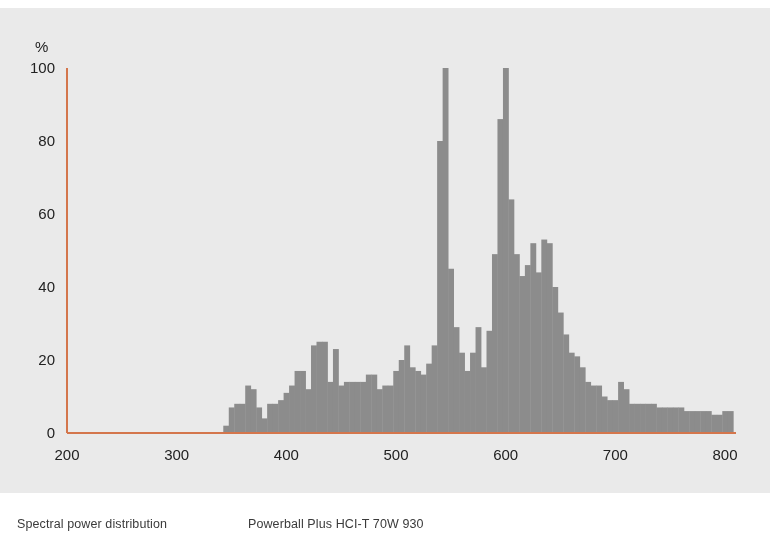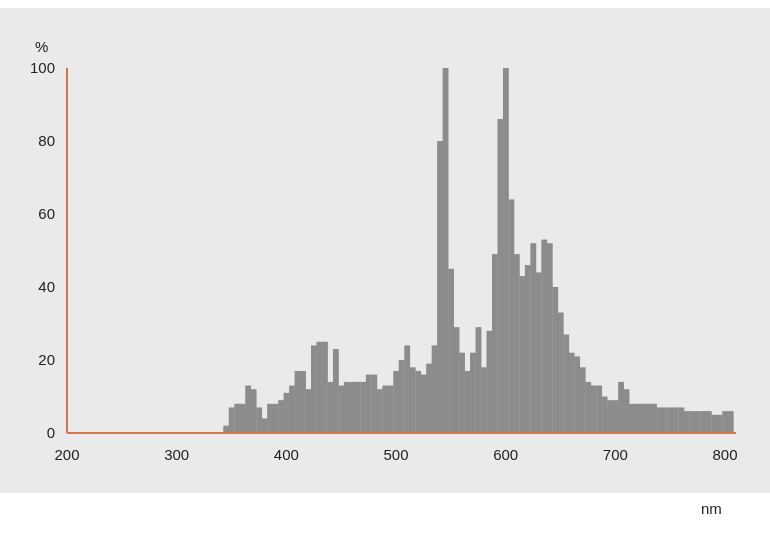--- a/index.html
+++ b/index.html
@@ -221,14 +221,19 @@
             <text x="505.6885245901639" y="452" text-anchor="middle" class="tick" fill="#222222">600</text>
             <text x="615.360655737705" y="452" text-anchor="middle" class="tick" fill="#222222">700</text>
             <text x="725.0327868852459" y="452" text-anchor="middle" class="tick" fill="#222222">800</text>
           </g>
       </svg>
       <span class="ytitle">%</span>
       <span class="xunit">nm</span>
     </div>
   </div>
 
+  <div class="footer">
+    <span class="footer-label">Spectral power distribution</span>
+    <span class="footer-product">Powerball Plus HCI-T 70W 930</span>
+
+  </div>
 
 </div>
 
 </body></html>

